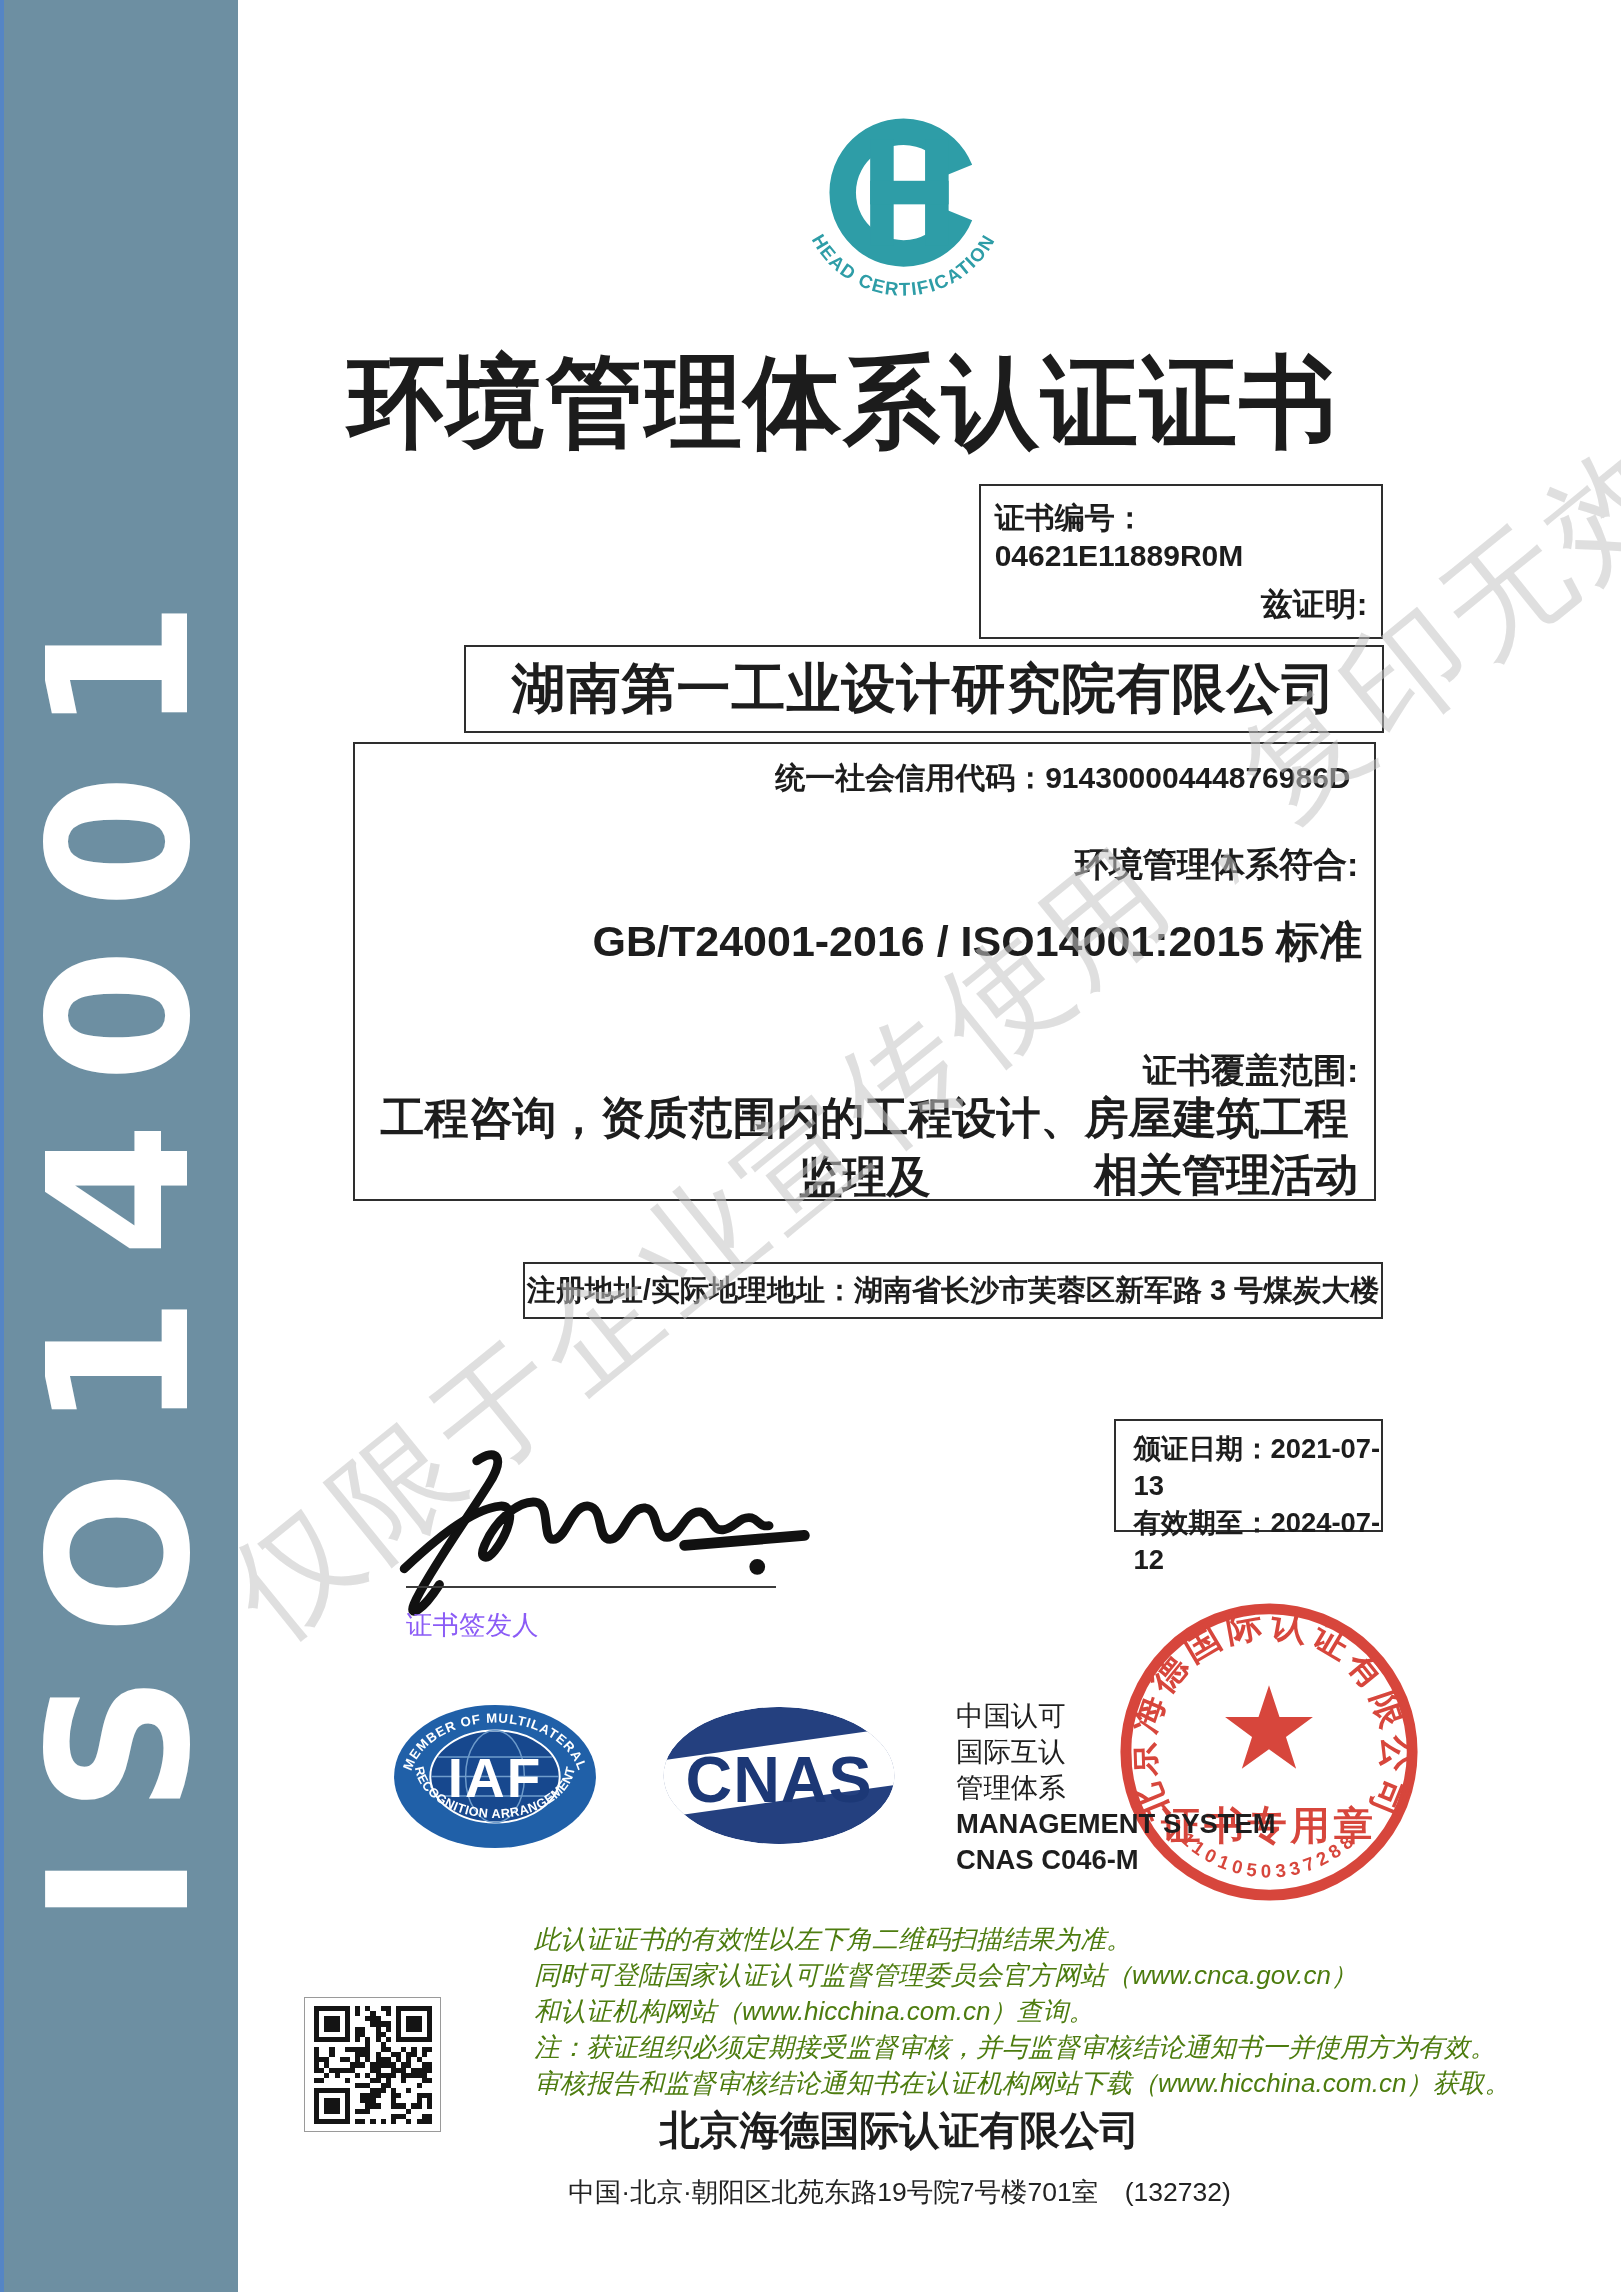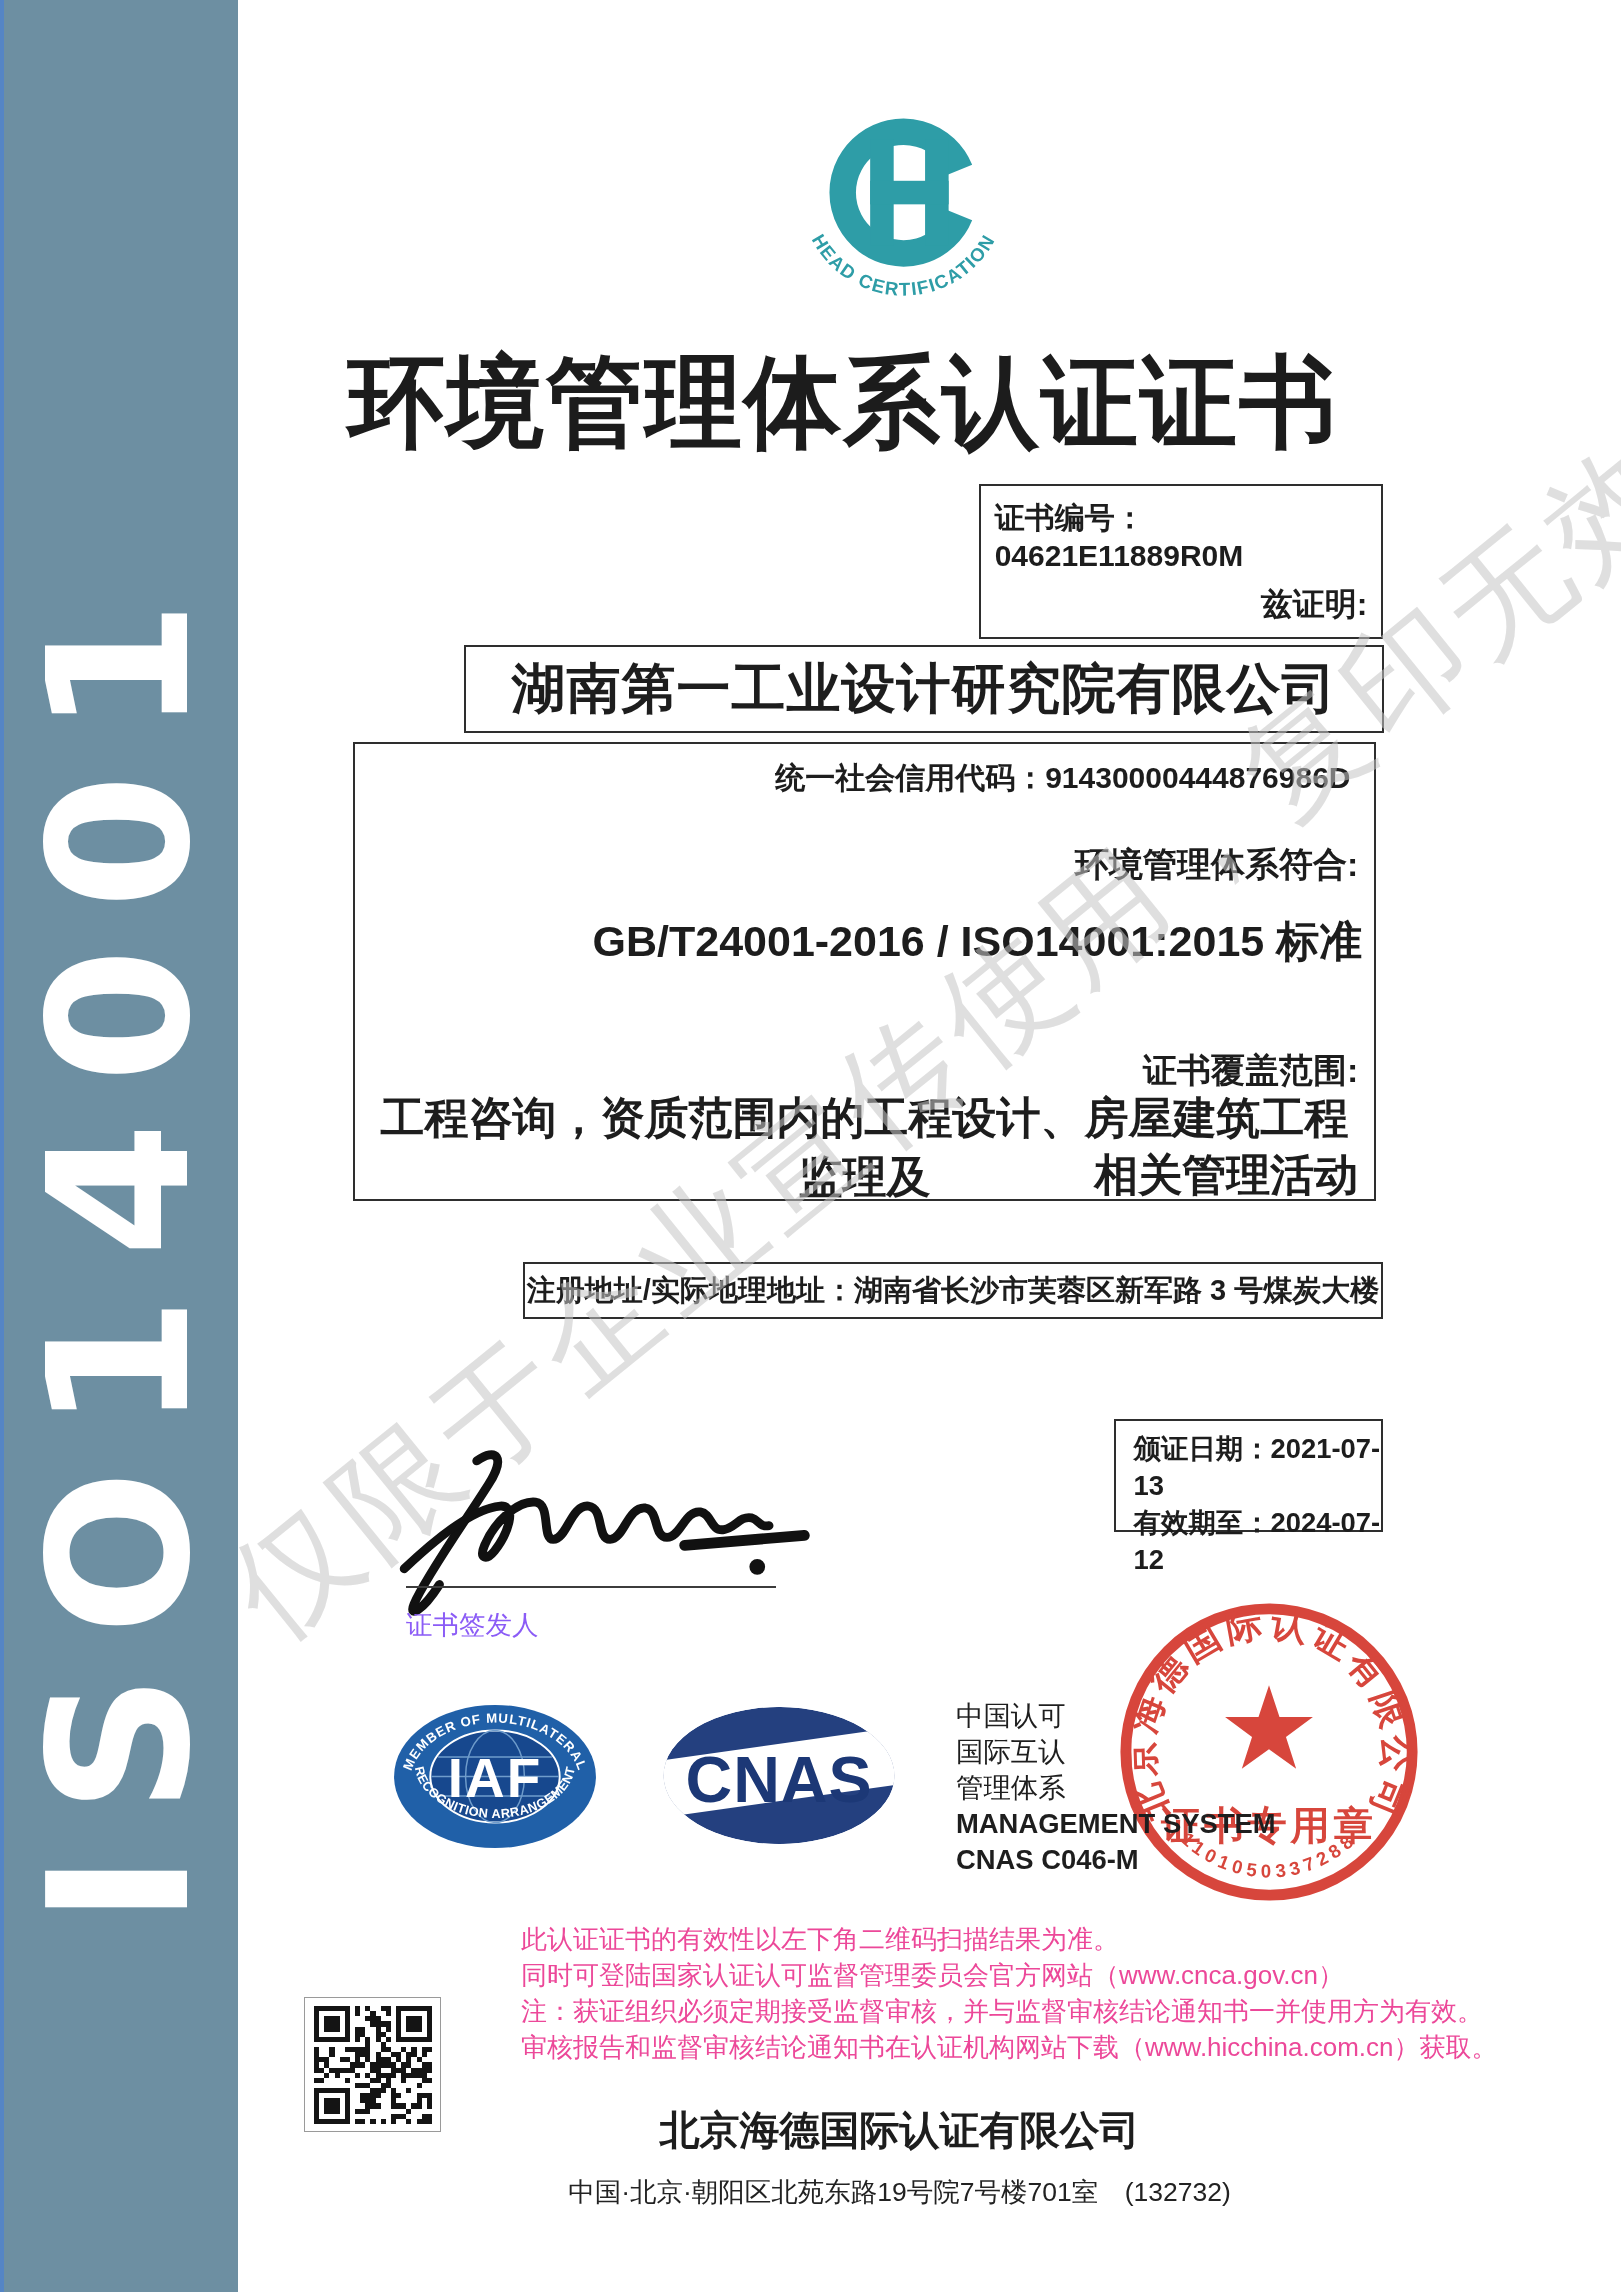--- a/index.html
+++ b/index.html
@@ -42,21 +42,21 @@
   .sig-line{position:absolute;left:406px;top:1586px;width:370px;border-top:2px solid #3c3c3c;}
   .sig-label{position:absolute;left:406px;top:1607px;width:370px;text-align:left;font-size:26.5px;color:#8b5cf6;}
   
   .stamp{position:absolute;left:1117px;top:1594px;width:304px;height:316px;opacity:.93;}
   
   .iaf{position:absolute;left:392px;top:1703px;width:206px;height:147px;}
   .cnas{position:absolute;left:639px;top:1705px;width:280px;height:143px;}
   .accr-text{position:absolute;left:956px;top:1698px;font-size:27.4px;line-height:36px;color:#1e1e1e;}
   .accr-text .en{font-weight:bold;}
   
-  .notes{position:absolute;left:521px;top:1921px;font-size:26px;line-height:36px;color:#ec4899;}
+  .notes{position:absolute;left:534px;top:1921px;font-size:26px;line-height:36px;color:#4d7c0f;font-style:italic;}
   .qr-wrap{position:absolute;left:304px;top:1997px;width:137px;height:135px;border:1px solid #9a9a9a;
         box-sizing:border-box;background:#fff;display:flex;align-items:center;justify-content:center;}
   .issuer{position:absolute;left:392px;top:2103px;width:1015px;text-align:center;font-size:40px;font-weight:800;}
   .issuer-addr{position:absolute;left:392px;top:2174px;width:1015px;text-align:center;font-size:26.5px;font-weight:500;color:#222;}
 </style>
 </head>
 <body>
 
 <div class="page">
 
@@ -168,20 +168,21 @@
     <div>中国认可</div>
     <div>国际互认</div>
     <div>管理体系</div>
     <div class="en">MANAGEMENT SYSTEM</div>
     <div class="en">CNAS C046-M</div>
   </div>
 
   <div class="notes">
     <div>此认证证书的有效性以左下角二维码扫描结果为准。</div>
     <div>同时可登陆国家认证认可监督管理委员会官方网站（www.cnca.gov.cn）</div>
+    <div>和认证机构网站（www.hicchina.com.cn）查询。</div>
     <div>注：获证组织必须定期接受监督审核，并与监督审核结论通知书一并使用方为有效。</div>
     <div>审核报告和监督审核结论通知书在认证机构网站下载（www.hicchina.com.cn）获取。</div>
   </div>
 
   <div class="qr-wrap">
     <svg id="qr-svg" width="120" height="118" viewBox="0 0 23 23" shape-rendering="crispEdges">
         <rect x="0" y="0" width="7" height="1" fill="#141414"></rect>
         <rect x="0" y="6" width="7" height="1" fill="#141414"></rect>
         <rect x="0" y="1" width="1" height="5" fill="#141414"></rect>
         <rect x="6" y="1" width="1" height="5" fill="#141414"></rect>

